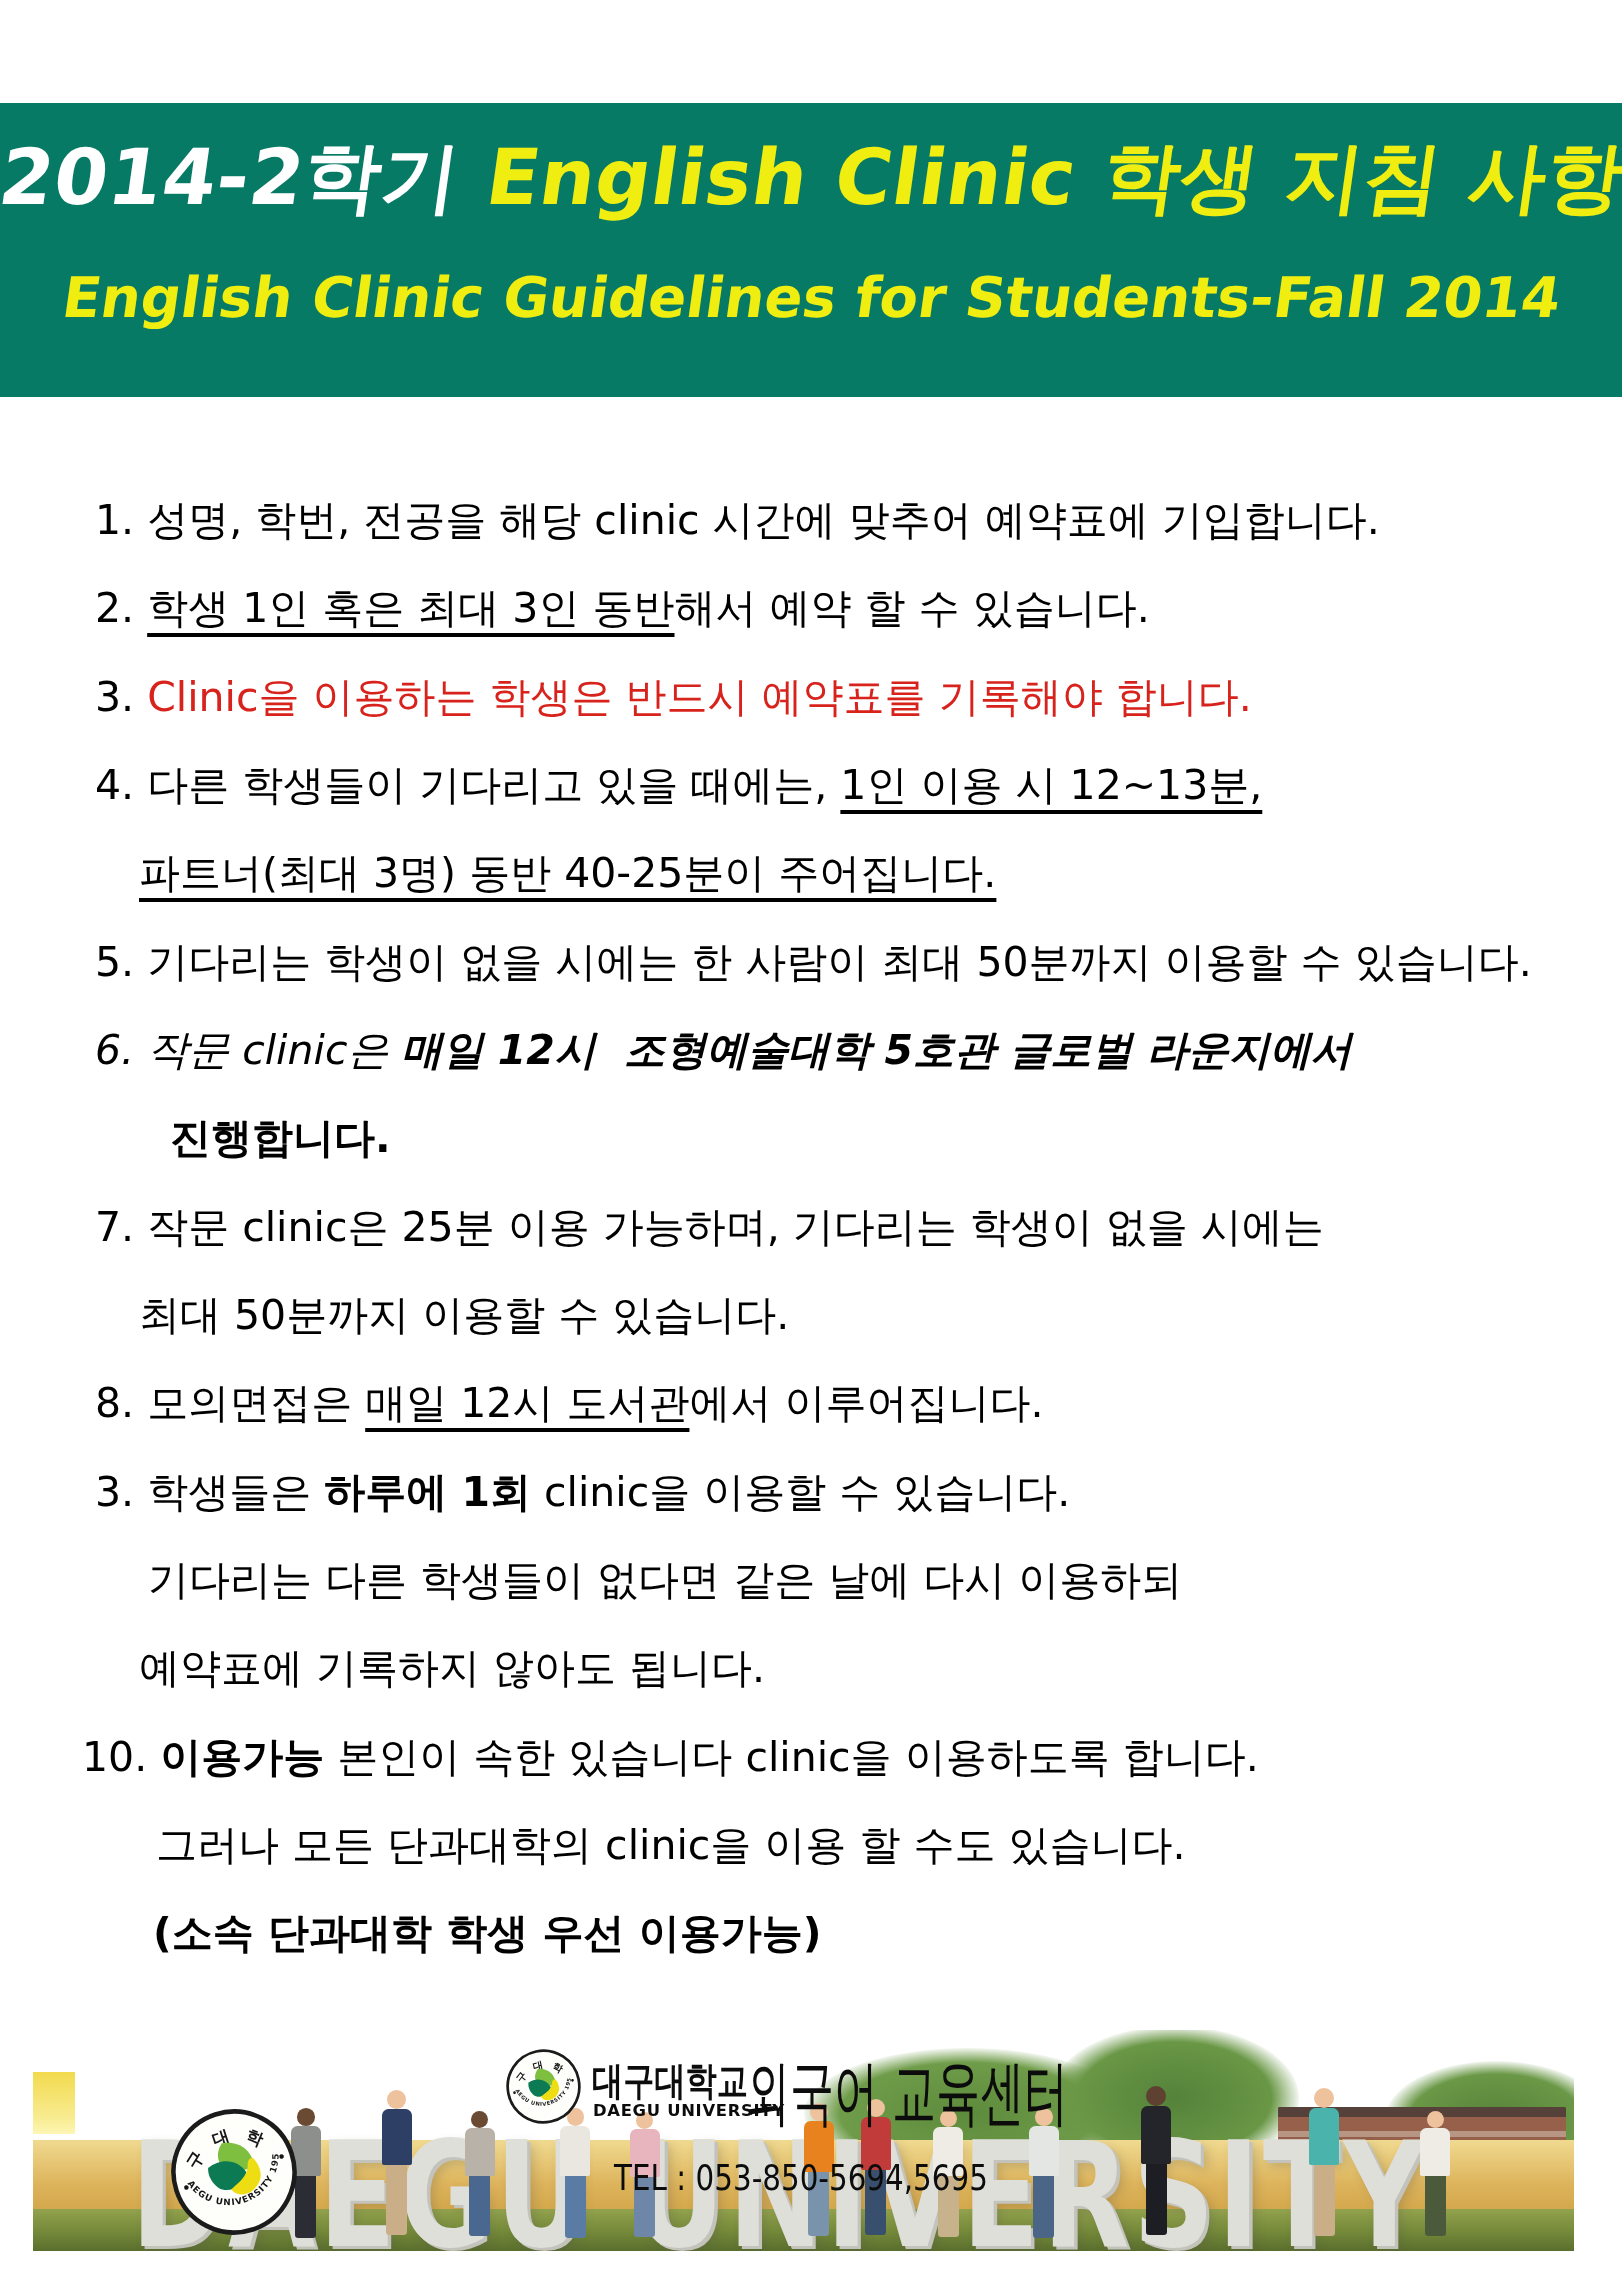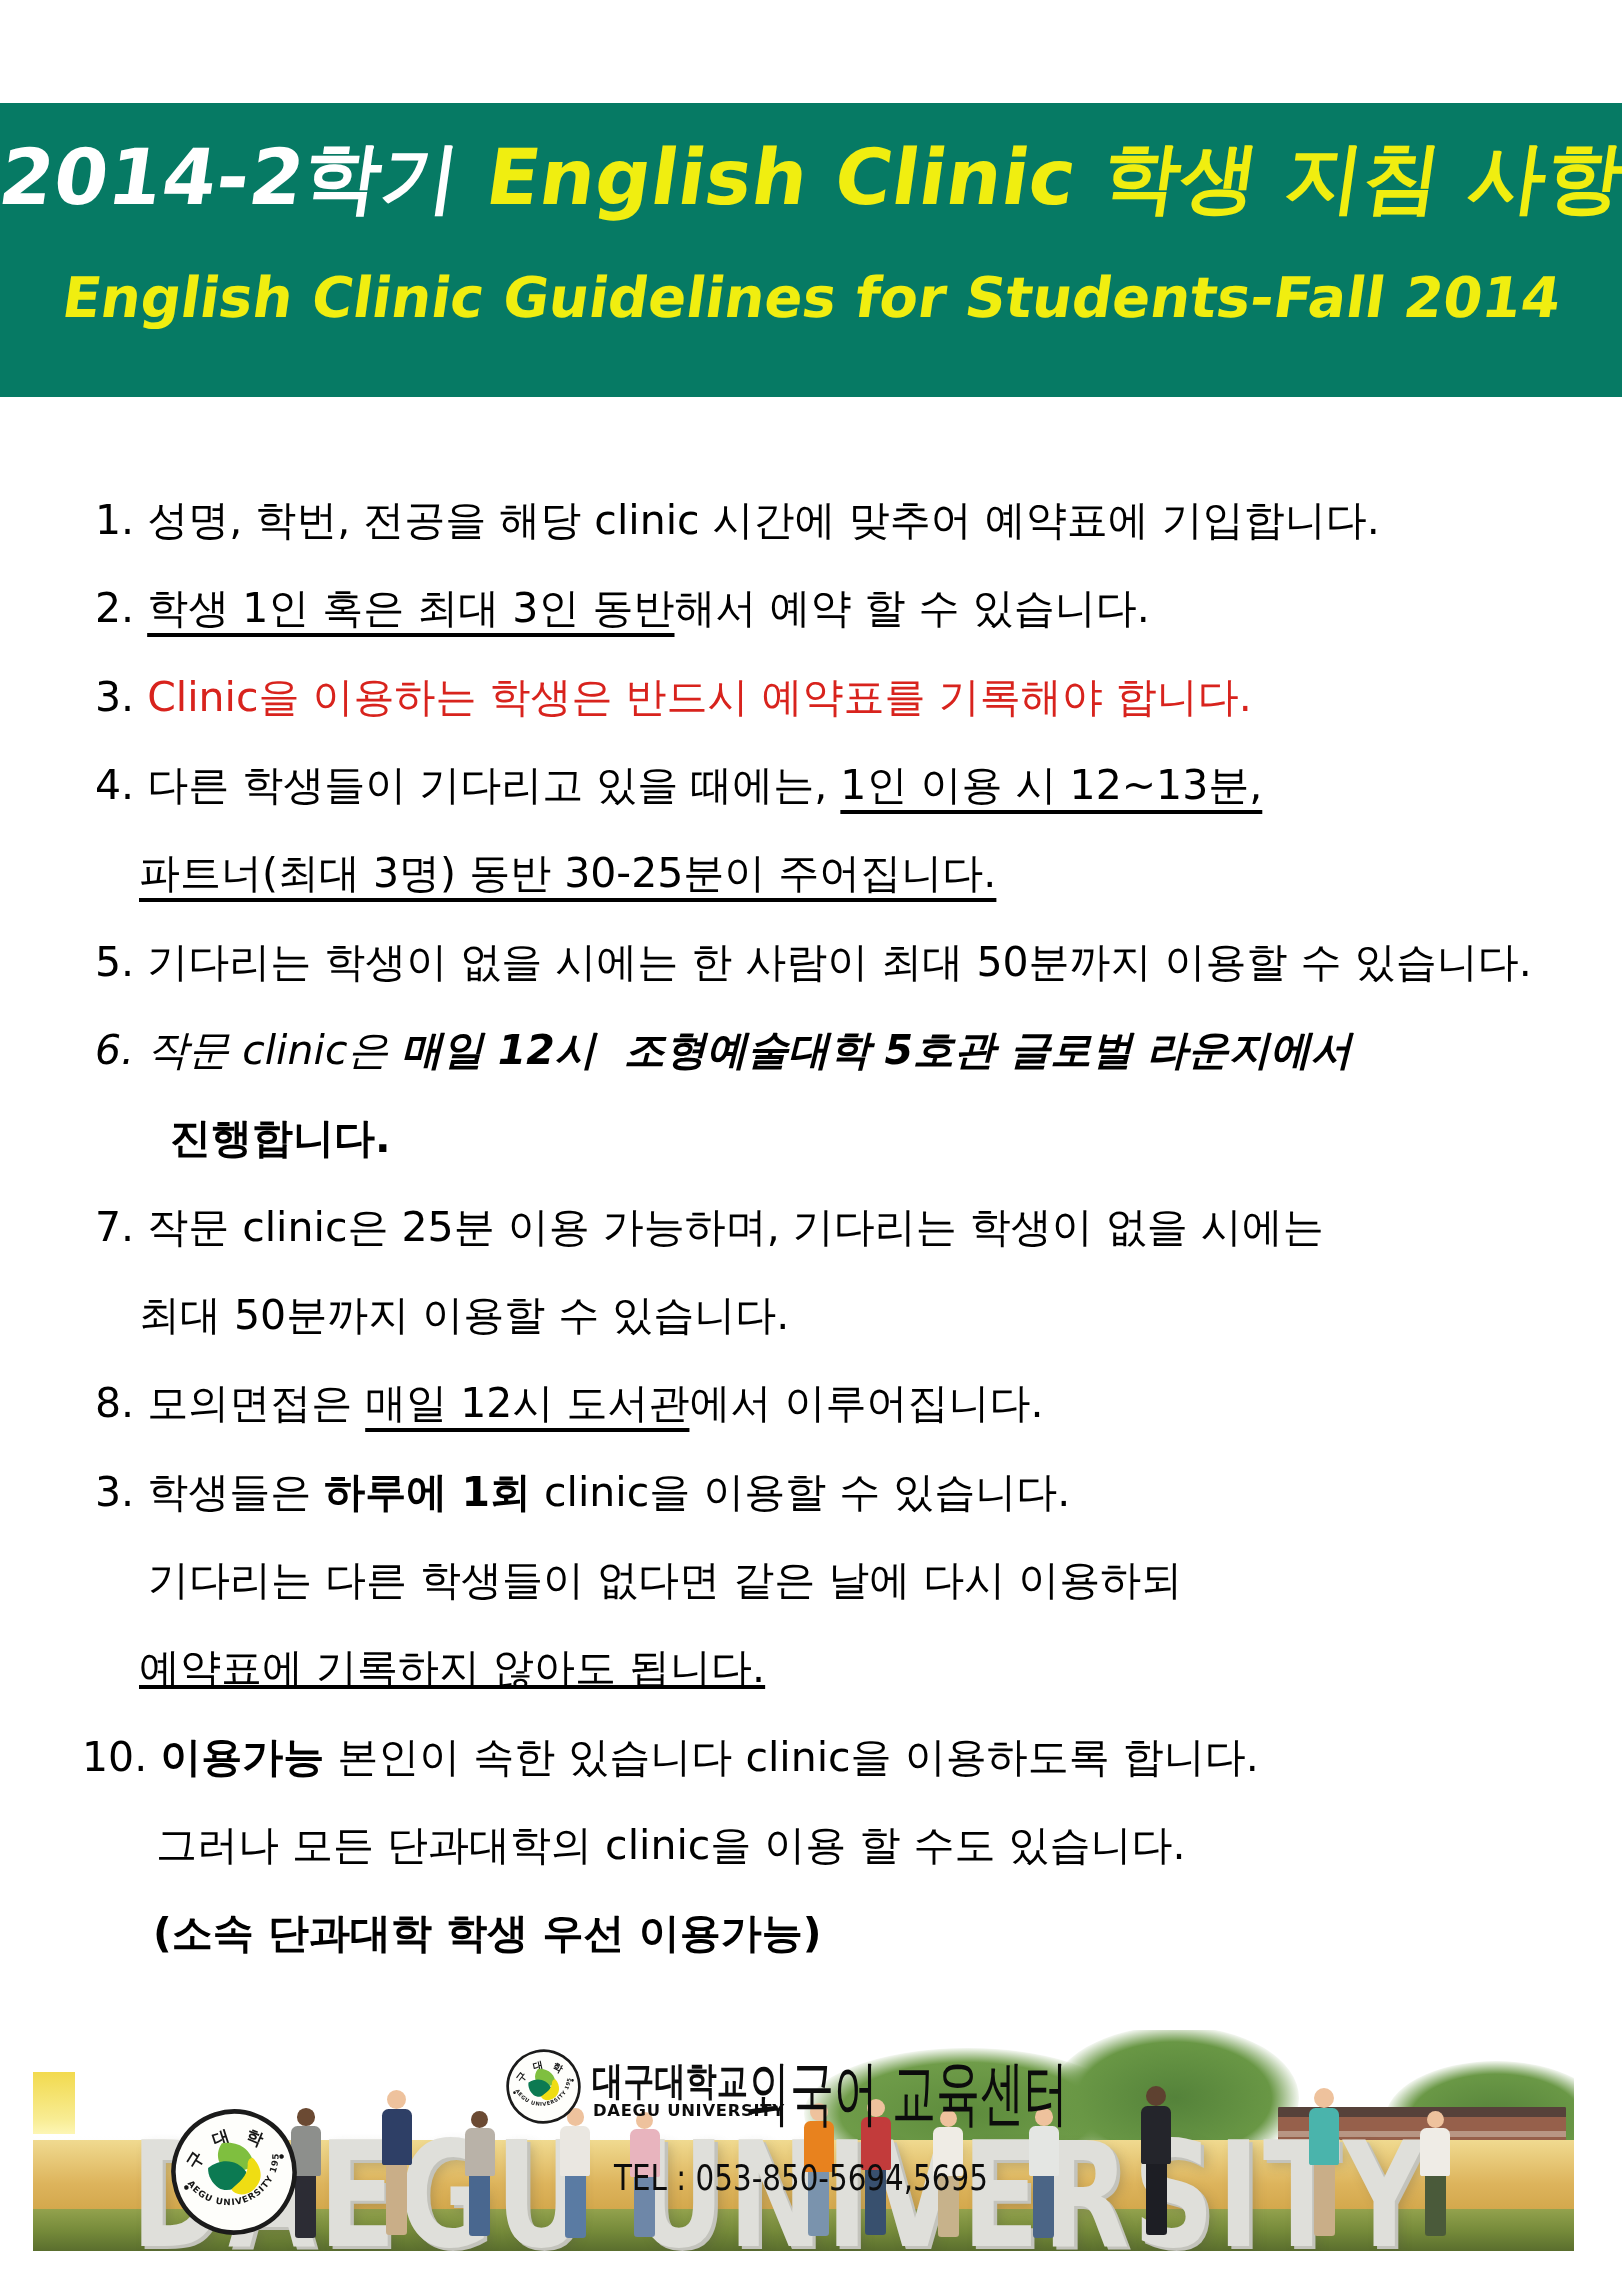--- a/index.html
+++ b/index.html
@@ -67,30 +67,30 @@
   <header id="banner">
     <div class="banner-line" id="title1"><span class="skew"><span class="tw">2014-2학기</span><span class="ty"> English Clinic 학생 지침 사항</span></span></div>
     <div class="banner-line" id="title2"><span class="skew ty">English Clinic Guidelines for Students-Fall 2014</span></div>
   </header>
 
   <main id="list">
       <div class="line" style="left: 95px; top: 500px;"><span class="">1. 성명, 학번, 전공을 해당 clinic 시간에 맞추어 예약표에 기입합니다.</span></div>
       <div class="line" style="left: 95px; top: 588px;"><span class="">2. </span><span class=" seg-u">학생 1인 혹은 최대 3인 동반</span><span class="">해서 예약 할 수 있습니다.</span></div>
       <div class="line" style="left: 95px; top: 677px;"><span class="">3. </span><span class=" seg-r">Clinic을 이용하는 학생은 반드시 예약표를 기록해야 합니다.</span></div>
       <div class="line" style="left: 95px; top: 765px;"><span class="">4. 다른 학생들이 기다리고 있을 때에는, </span><span class=" seg-u">1인 이용 시 12~13분,</span></div>
-      <div class="line" style="left: 139px; top: 853px;"><span class=" seg-u">파트너(최대 3명) 동반 30-25분이 주어집니다.</span></div>
+      <div class="line" style="left: 139px; top: 853px;"><span class=" seg-u">파트너(최대 3명) 동반 40-25분이 주어집니다.</span></div>
       <div class="line" style="left: 95px; top: 942px;"><span class="">5. 기다리는 학생이 없을 시에는 한 사람이 최대 50분까지 이용할 수 있습니다.</span></div>
       <div class="line" style="left: 95px; top: 1030px; font-style: italic;"><span class="">6. 작문 clinic은 </span><span class=" seg-b">매일 12시  조형예술대학 5호관 글로벌 라운지에서</span></div>
       <div class="line" style="left: 137px; top: 1118px; margin-left: 33px;"><span class=" seg-b">진행합니다.</span></div>
       <div class="line" style="left: 95px; top: 1207px;"><span class="">7. 작문 clinic은 25분 이용 가능하며, 기다리는 학생이 없을 시에는</span></div>
       <div class="line" style="left: 139px; top: 1295px;"><span class="">최대 50분까지 이용할 수 있습니다.</span></div>
       <div class="line" style="left: 95px; top: 1383px;"><span class="">8. 모의면접은 </span><span class=" seg-u">매일 12시 도서관</span><span class="">에서 이루어집니다.</span></div>
       <div class="line" style="left: 95px; top: 1472px;"><span class="">3. 학생들은 </span><span class=" seg-b">하루에 1회</span><span class=""> clinic을 이용할 수 있습니다.</span></div>
       <div class="line" style="left: 148px; top: 1560px;"><span class="">기다리는 다른 학생들이 없다면 같은 날에 다시 이용하되</span></div>
-      <div class="line" style="left: 139px; top: 1648px; text-decoration: underline;"><span class="">예약표에 기록하지 않아도 됩니다.</span></div>
+      <div class="line" style="left: 139px; top: 1648px;"><span class="">예약표에 기록하지 않아도 됩니다.</span></div>
       <div class="line" style="left: 82px; top: 1737px;"><span class="">10. </span><span class=" seg-b">이용가능</span><span class=""> 본인이 속한 있습니다 clinic을 이용하도록 합니다.</span></div>
       <div class="line" style="left: 156px; top: 1825px;"><span class="">그러나 모든 단과대학의 clinic을 이용 할 수도 있습니다.</span></div>
       <div class="line" style="left: 153px; top: 1913px; font-weight: bold;"><span class="">(소속 단과대학 학생 우선 이용가능)</span></div>
     </main>
 
   <footer id="photo">
     <div class="sky"></div>
     <div class="tree" id="tree1"></div>
     <div class="tree" id="tree2"></div>
     <div class="tree" id="tree3"></div>

